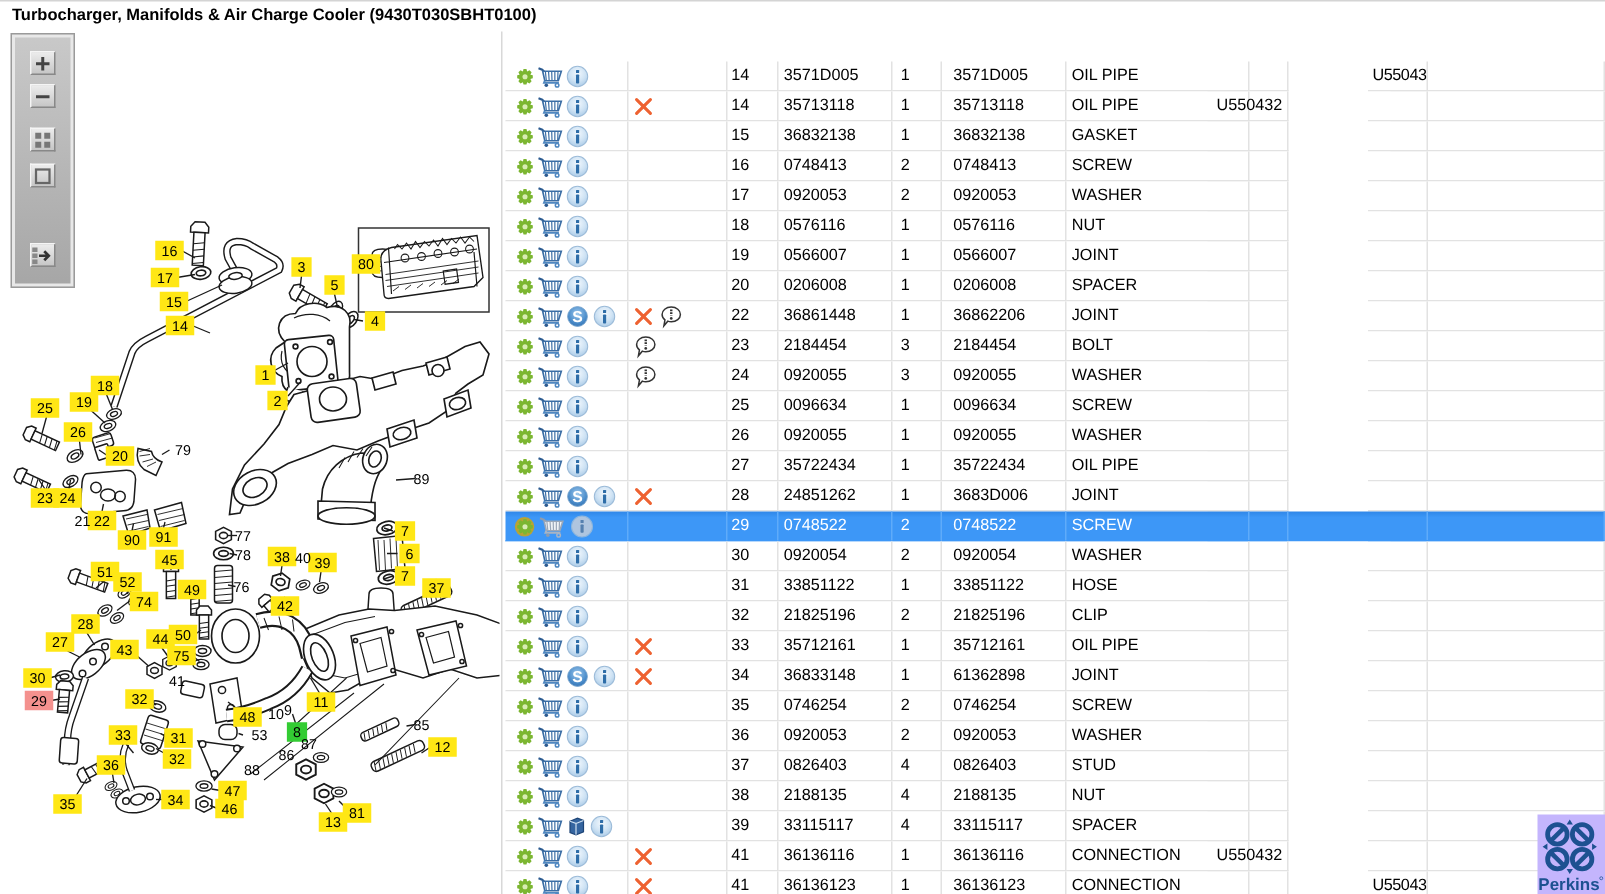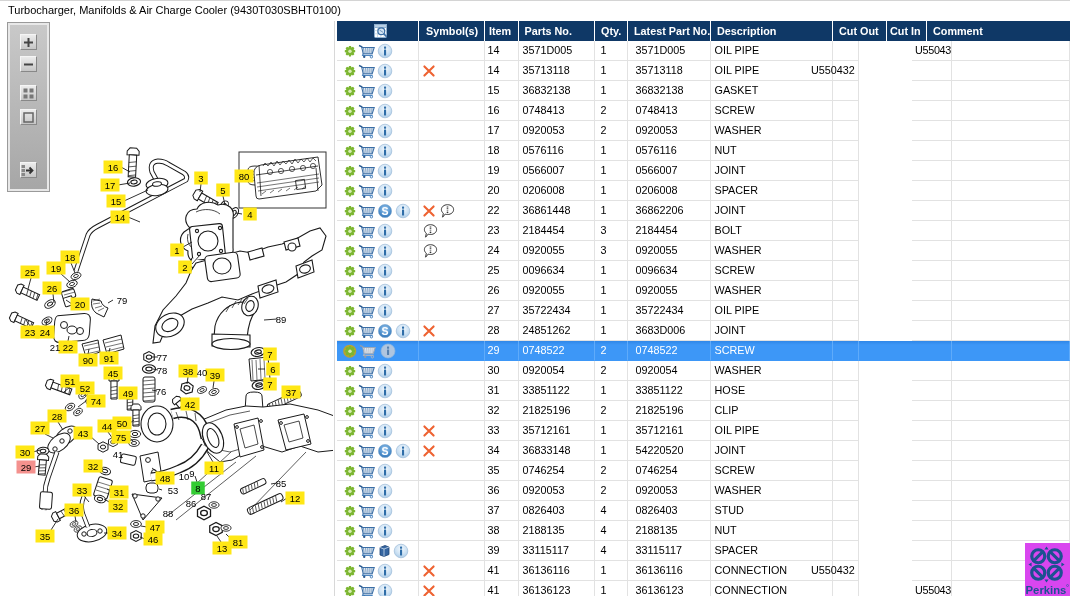--- a/index.html
+++ b/index.html
@@ -1,15 +1,15 @@
 <!DOCTYPE html>
 <html><head><meta charset="utf-8"><style>
 *{margin:0;padding:0;box-sizing:border-box}
 html,body{width:1070px;height:596px;overflow:hidden;background:#fff;font-family:"Liberation Sans",sans-serif}
-.title{position:absolute;left:8px;top:4px;font-size:11px;font-weight:normal;color:#000}
+.title{position:absolute;left:8px;top:4px;font-size:11px;font-weight:bold;color:#000}
 .diag{position:absolute;left:0;top:0;width:333px;height:596px}
 .vline{position:absolute;left:334px;top:21px;width:1px;height:575px;background:#d8d8d8}
 .tb{position:absolute;left:7px;top:22px;width:43px;height:170px;background:linear-gradient(180deg,#c9c9c9,#a6a6a6);border:1px solid #9a9a9a;box-shadow:inset 0 0 0 2px #e8e8e8}
 .tbtn{position:absolute;left:12px;width:17px;height:16px;background:linear-gradient(180deg,#ececec,#c6c6c6);border:1px solid #888;border-top-color:#f5f5f5;border-left-color:#f5f5f5;display:flex;align-items:center;justify-content:center}
 .tbl{position:absolute;left:337px;top:21px;width:733px;height:575px;font-size:10.8px;color:#000}
 .thead{position:absolute;left:0;top:0;width:733px;height:20px;background:#0f3866}
 .h{position:absolute;top:0;height:20px;line-height:20px;color:#fff;font-weight:bold;font-size:10.8px;padding-left:6px;border-right:1px solid #fff;overflow:hidden;white-space:nowrap}
 .h9{border-right:none}
 .rows{position:absolute;left:0;top:20px;width:733px}
 .r{position:relative;width:733px;height:20px;background:#fff}
@@ -20,21 +20,21 @@
 .c5{padding-left:7.5px}
 .c7{padding-left:6px}
 .c8{padding-left:3px;letter-spacing:-0.3px}
 .h8{padding-left:3px}
 .h1{padding-left:7px}
 .h2{padding-left:4px}
 .h3{padding-left:5.5px}
 .c0 svg,.c1 svg{display:block}
 .r.sel{background:linear-gradient(180deg,#2f87e8,#3d97f7 20%,#3d97f7)}
 .r.sel .c{color:#fff;border-right-color:#5fabfa;border-bottom-color:#3d97f7}
-.logo{position:absolute;left:1025px;top:543px;width:45px;height:53px;background:#d946ef}
+.logo{position:absolute;left:1025px;top:543px;width:45px;height:53px;background:#c4b5fd}
 .c0{left:0px;width:82px}
 .h0{left:0px;width:82px}
 .c1{left:82px;width:66px}
 .h1{left:82px;width:66px}
 .c2{left:148px;width:34px}
 .h2{left:148px;width:34px}
 .c3{left:182px;width:76px}
 .h3{left:182px;width:76px}
 .c4{left:258px;width:33px}
 .h4{left:258px;width:33px}
@@ -596,36 +596,20 @@
       <svg width="15" height="13">
         <rect x="0.5" y="1" width="3.5" height="3" fill="#888"></rect>
         <rect x="0.5" y="5" width="3.5" height="3" fill="#888"></rect>
         <rect x="0.5" y="9" width="3.5" height="3" fill="#888"></rect>
         <path d="M5,6.5 L11,6.5 M8.5,3.5 L11.5,6.5 L8.5,9.5" stroke="#333" stroke-width="1.8" fill="none"></path>
       </svg>
     </div>
 </div>
 <div class="vline"></div>
 <div class="tbl">
- <div class="thead">
-      <div class="h h0">
-        <svg width="13" height="14" style="margin:3px auto 0;display:block">
-          <use href="#hdric"></use>
-        </svg>
-      </div>
-      <div class="h h1">Symbol(s)</div>
-      <div class="h h2">Item</div>
-      <div class="h h3">Parts No.</div>
-      <div class="h h4">Qty.</div>
-      <div class="h h5">Latest Part No.</div>
-      <div class="h h6">Description</div>
-      <div class="h h7">Cut Out</div>
-      <div class="h h8">Cut In</div>
-      <div class="h h9">Comment</div>
-    </div>
  <div class="rows">
 <div class="r">
         <div class="c c0">
           <svg width="82" height="20">
             <use href="#gear" x="7" y="5"></use>
             <use href="#cart" x="21" y="3"></use>
             <use href="#info" x="41" y="3"></use>
           </svg>
         </div>
         <div class="c c1"></div>
@@ -1022,21 +1006,21 @@
           </svg>
         </div>
         <div class="c c1">
           <svg width="67" height="20">
             <use href="#xmark" x="4" y="4"></use>
           </svg>
         </div>
         <div class="c c2">34</div>
         <div class="c c3">36833148</div>
         <div class="c c4">1</div>
-        <div class="c c5">54220520</div>
+        <div class="c c5">61362898</div>
         <div class="c c6">JOINT</div>
         <div class="c c7"></div>
         <div class="c c8"></div>
         <div class="c c9"></div>
       </div>
 <div class="r">
         <div class="c c0">
           <svg width="82" height="20">
             <use href="#gear" x="7" y="5"></use>
             <use href="#cart" x="21" y="3"></use>

